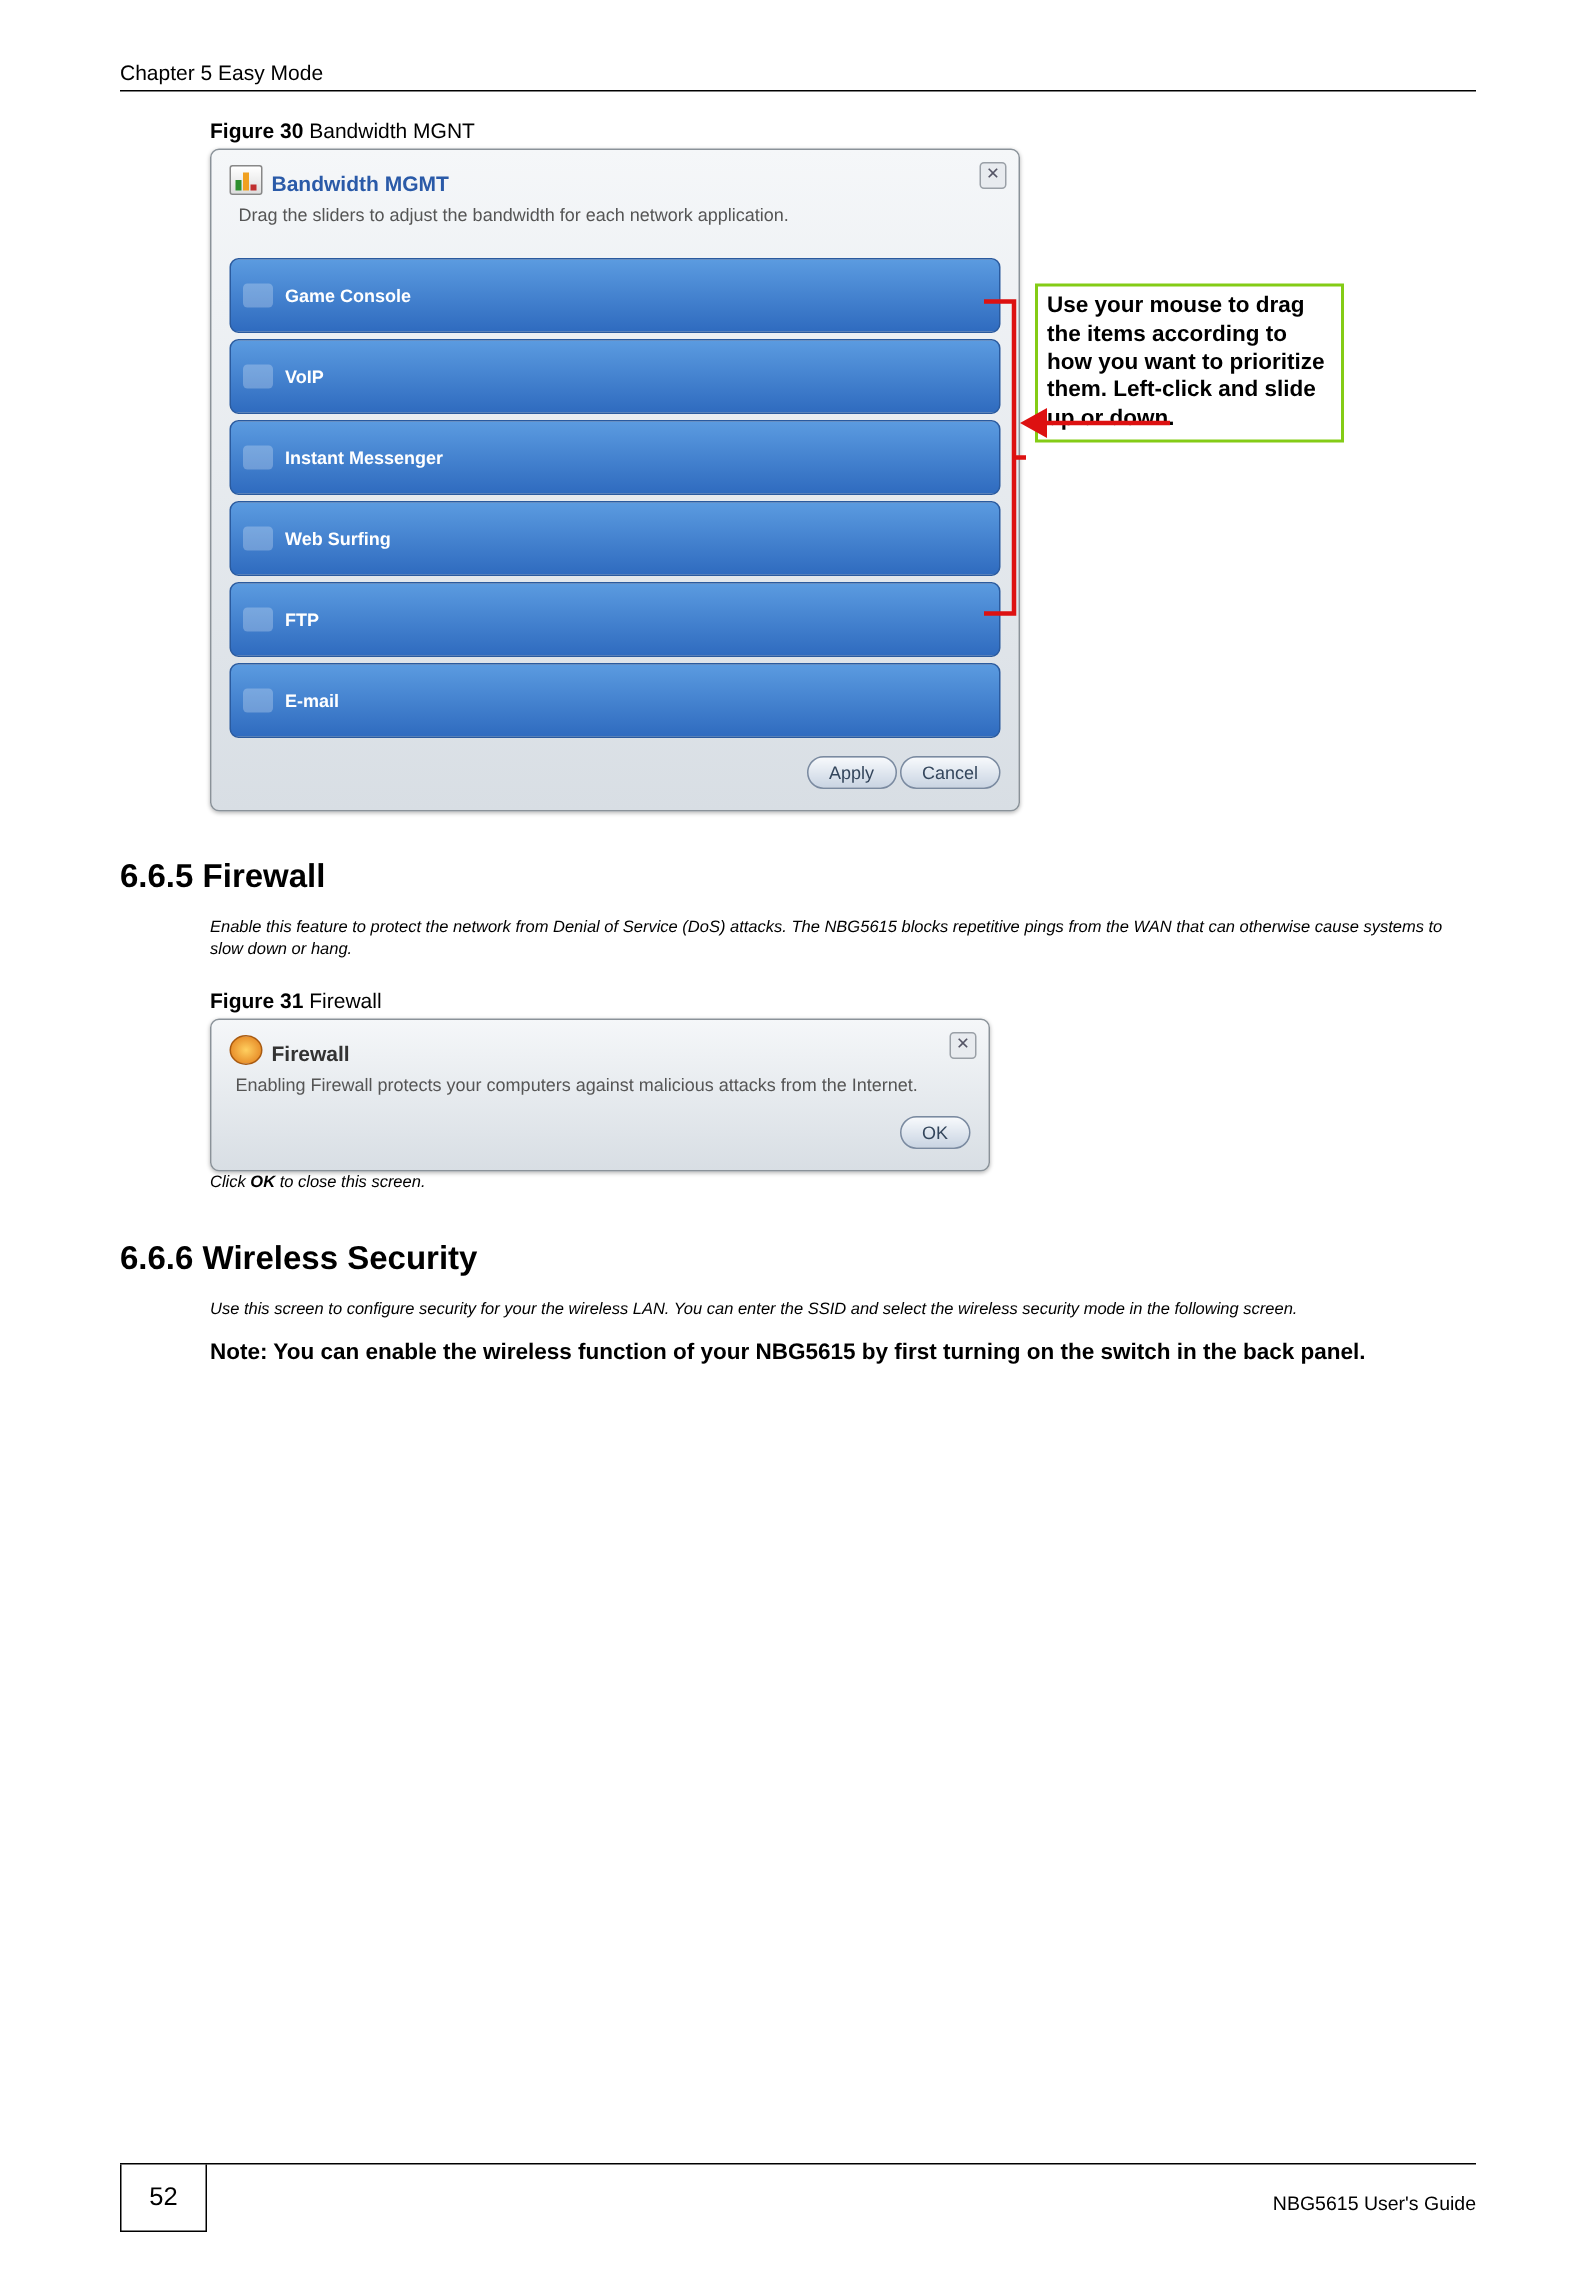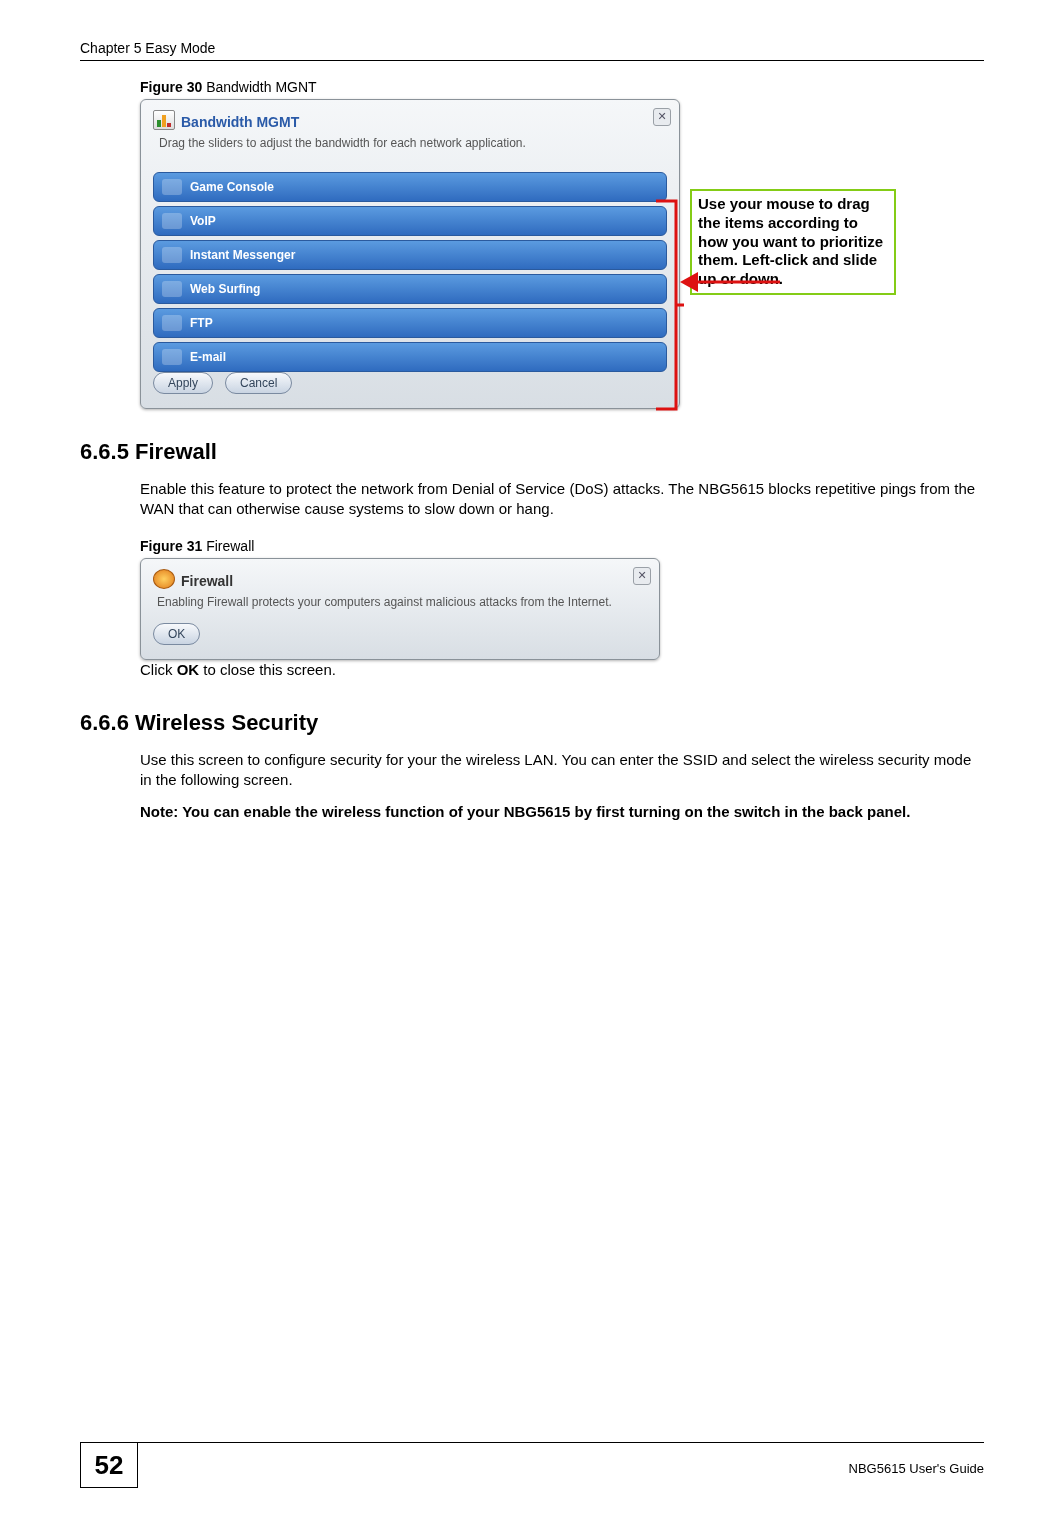--- a/index.html
+++ b/index.html
@@ -119,33 +119,35 @@
     gap: 4px;
     padding-top: 6px;
   }
   .bw-item {
     background: linear-gradient(#5b9be0,#2f6bbf);
     border: 1px solid #2a5a9e;
     border-radius: 6px;
     color: #fff;
     font-size: 12px;
     font-weight: bold;
-    padding: 6px 8px;
+    padding: 16px 8px;
     display: flex;
     align-items: center;
     gap: 8px;
   }
   .bw-item .ii {
     width: 20px; height: 16px;
     background: rgba(255,255,255,0.25);
     border-radius: 3px;
   }
   .dlg-btns {
     display: flex;
-    gap: 12px;
+    justify-content: flex-end;
+    gap: 2px;
+    margin-top: 12px;
   }
   .pillbtn {
     background: linear-gradient(#f7f9fc,#c9d4e2);
     border: 1px solid #7a8aa0;
     border-radius: 12px;
     padding: 3px 14px;
     font-size: 12px;
     color: #34465c;
   }
 
@@ -183,23 +185,24 @@
     height: 212px;
     width: 30px;
   }
 
   .section-h {
     font-size: 22px;
     font-weight: bold;
     margin: 30px 0 14px 0;
   }
   .body-text {
-    font-size: 15px;
+    font-size: 11px;
     margin: 0 0 12px 60px;
     line-height: 1.35;
+    font-style: italic;
   }
 
   
   .fig31 {
     margin-left: 60px;
     width: 520px;
   }
   .fw-icon {
     width: 20px; height: 20px;
     background: radial-gradient(#ffd060,#e07818);
@@ -228,22 +231,22 @@
   .footer-line {
     border-top: 1.5px solid #000;
     display: flex;
     align-items: center;
   }
   .pagenum-box {
     border: 1.5px solid #000;
     border-top: none;
     width: 56px;
     height: 44px;
-    font-size: 26px;
-    font-weight: bold;
+    font-size: 17px;
+    font-weight: normal;
     display: flex;
     align-items: center;
     justify-content: center;
     text-align: right;
   }
   .footer-right {
     margin-left: auto;
     font-size: 13px;
     padding-top: 6px;
   }

